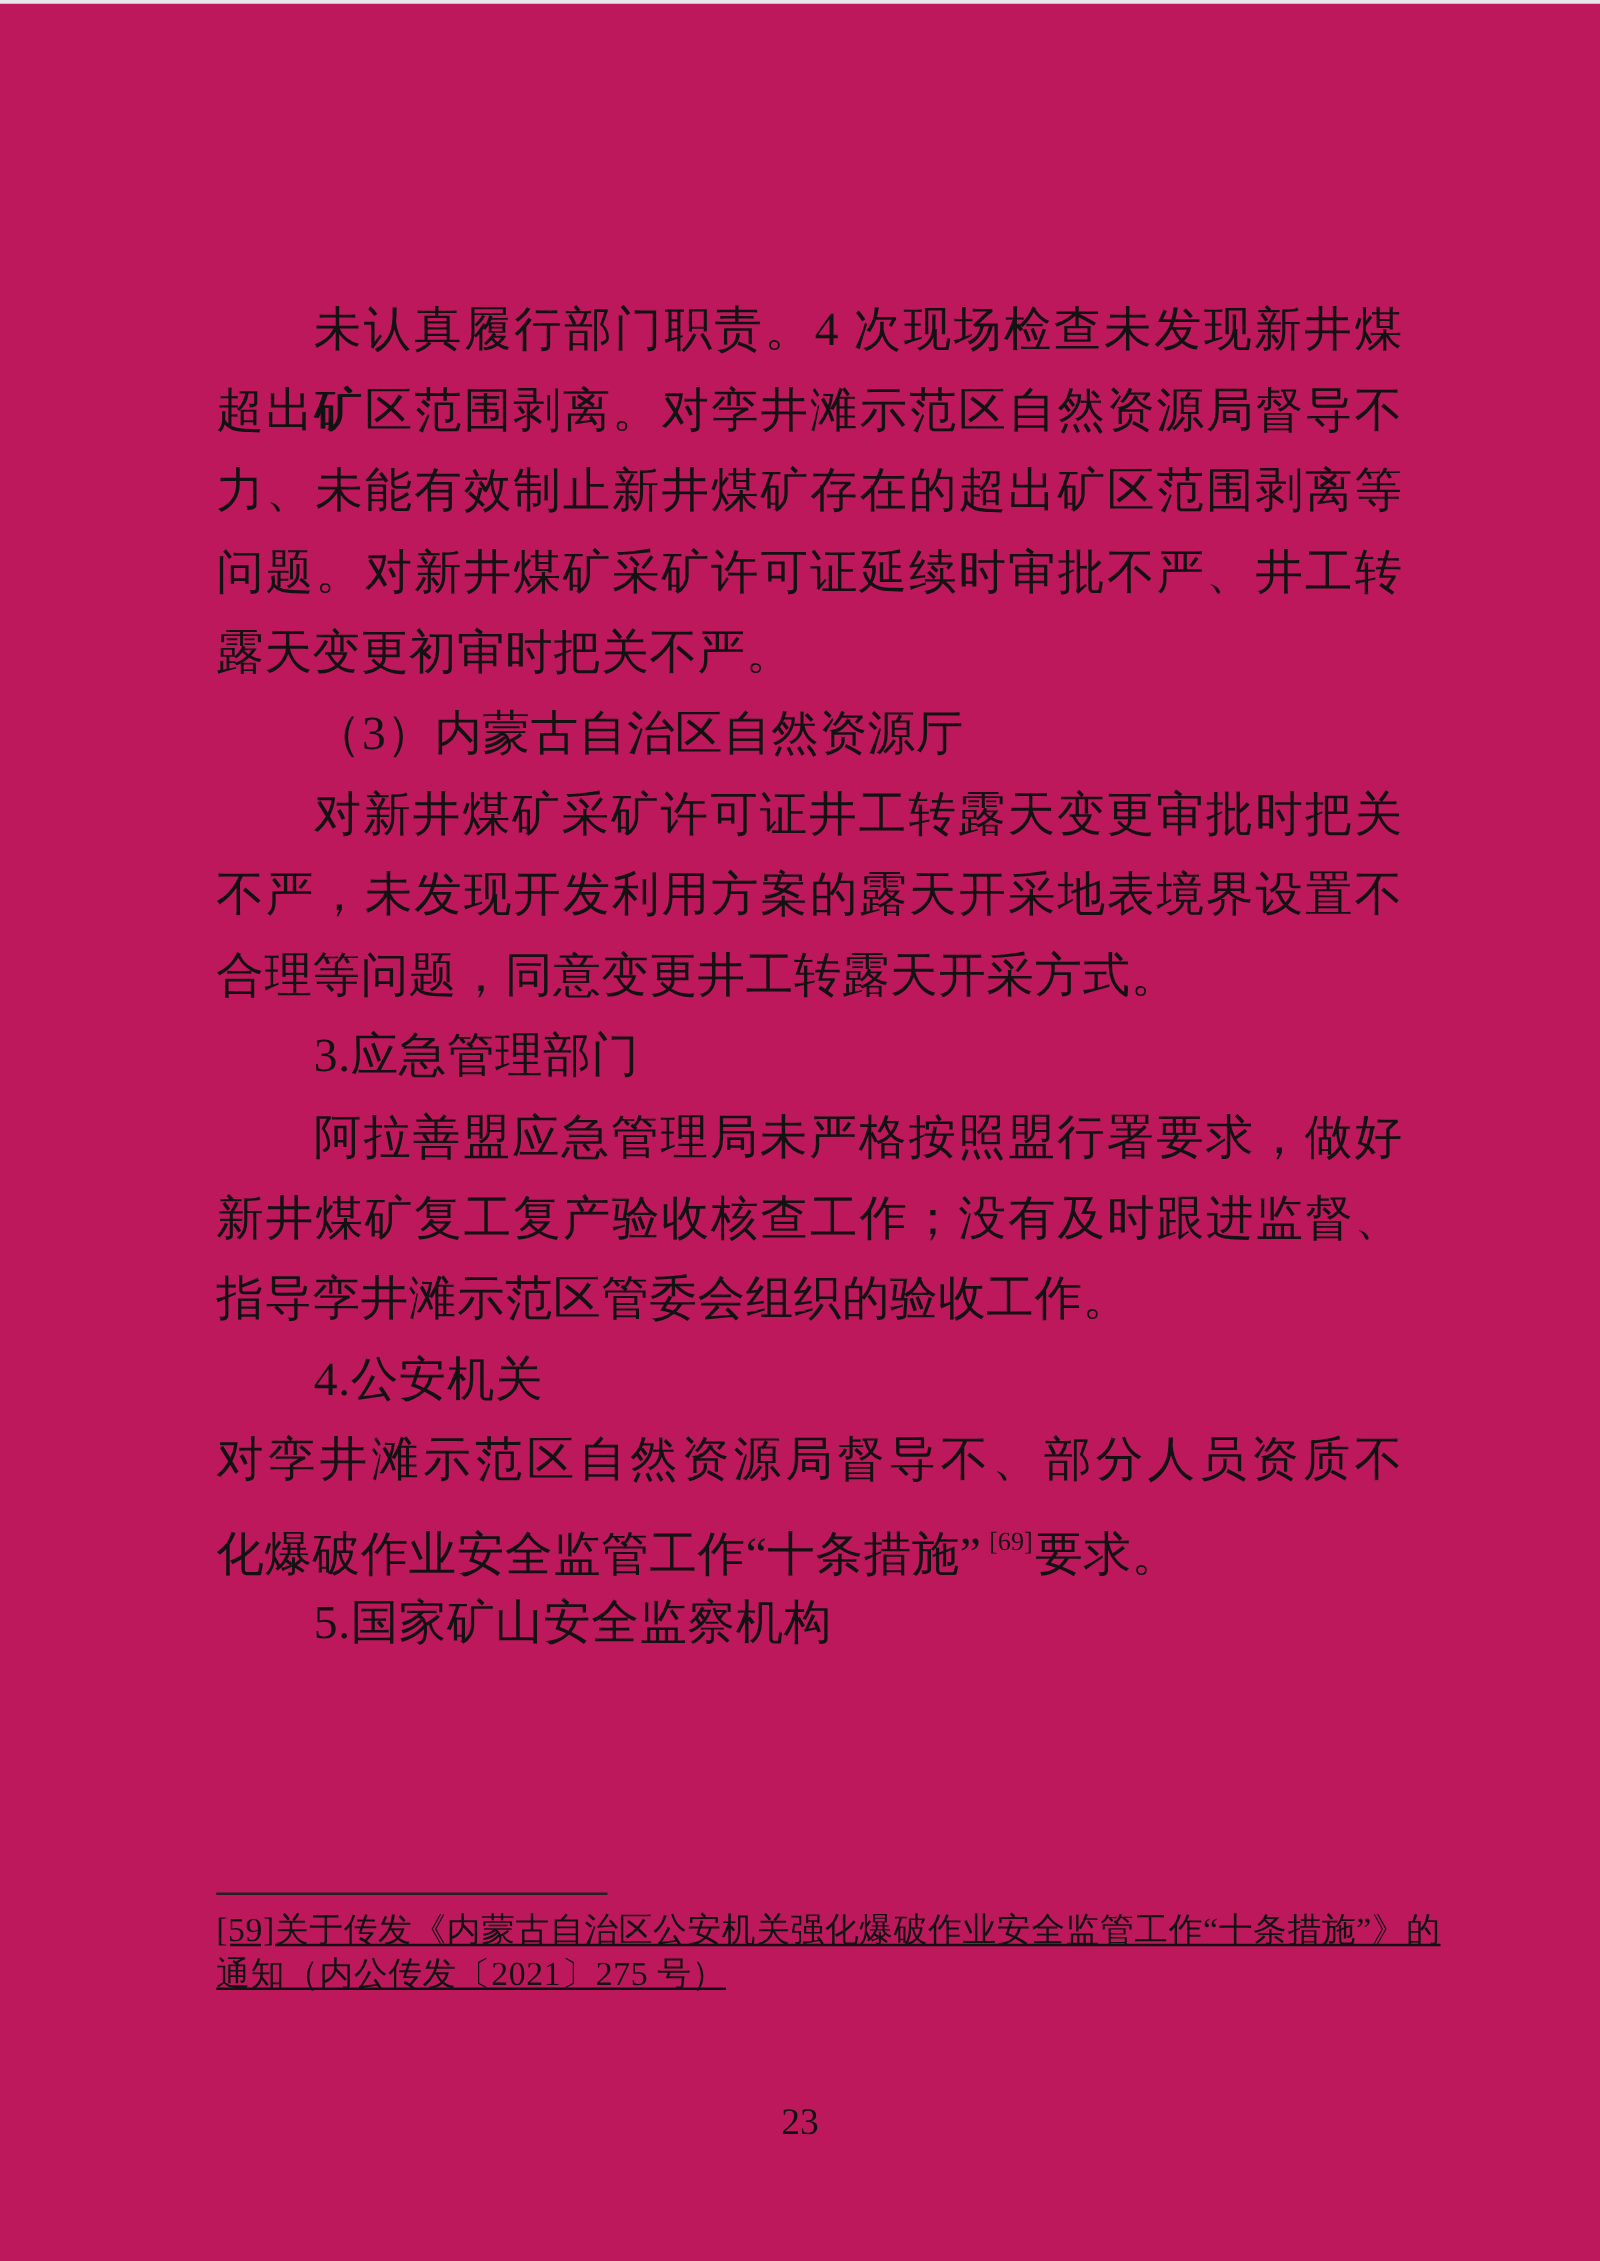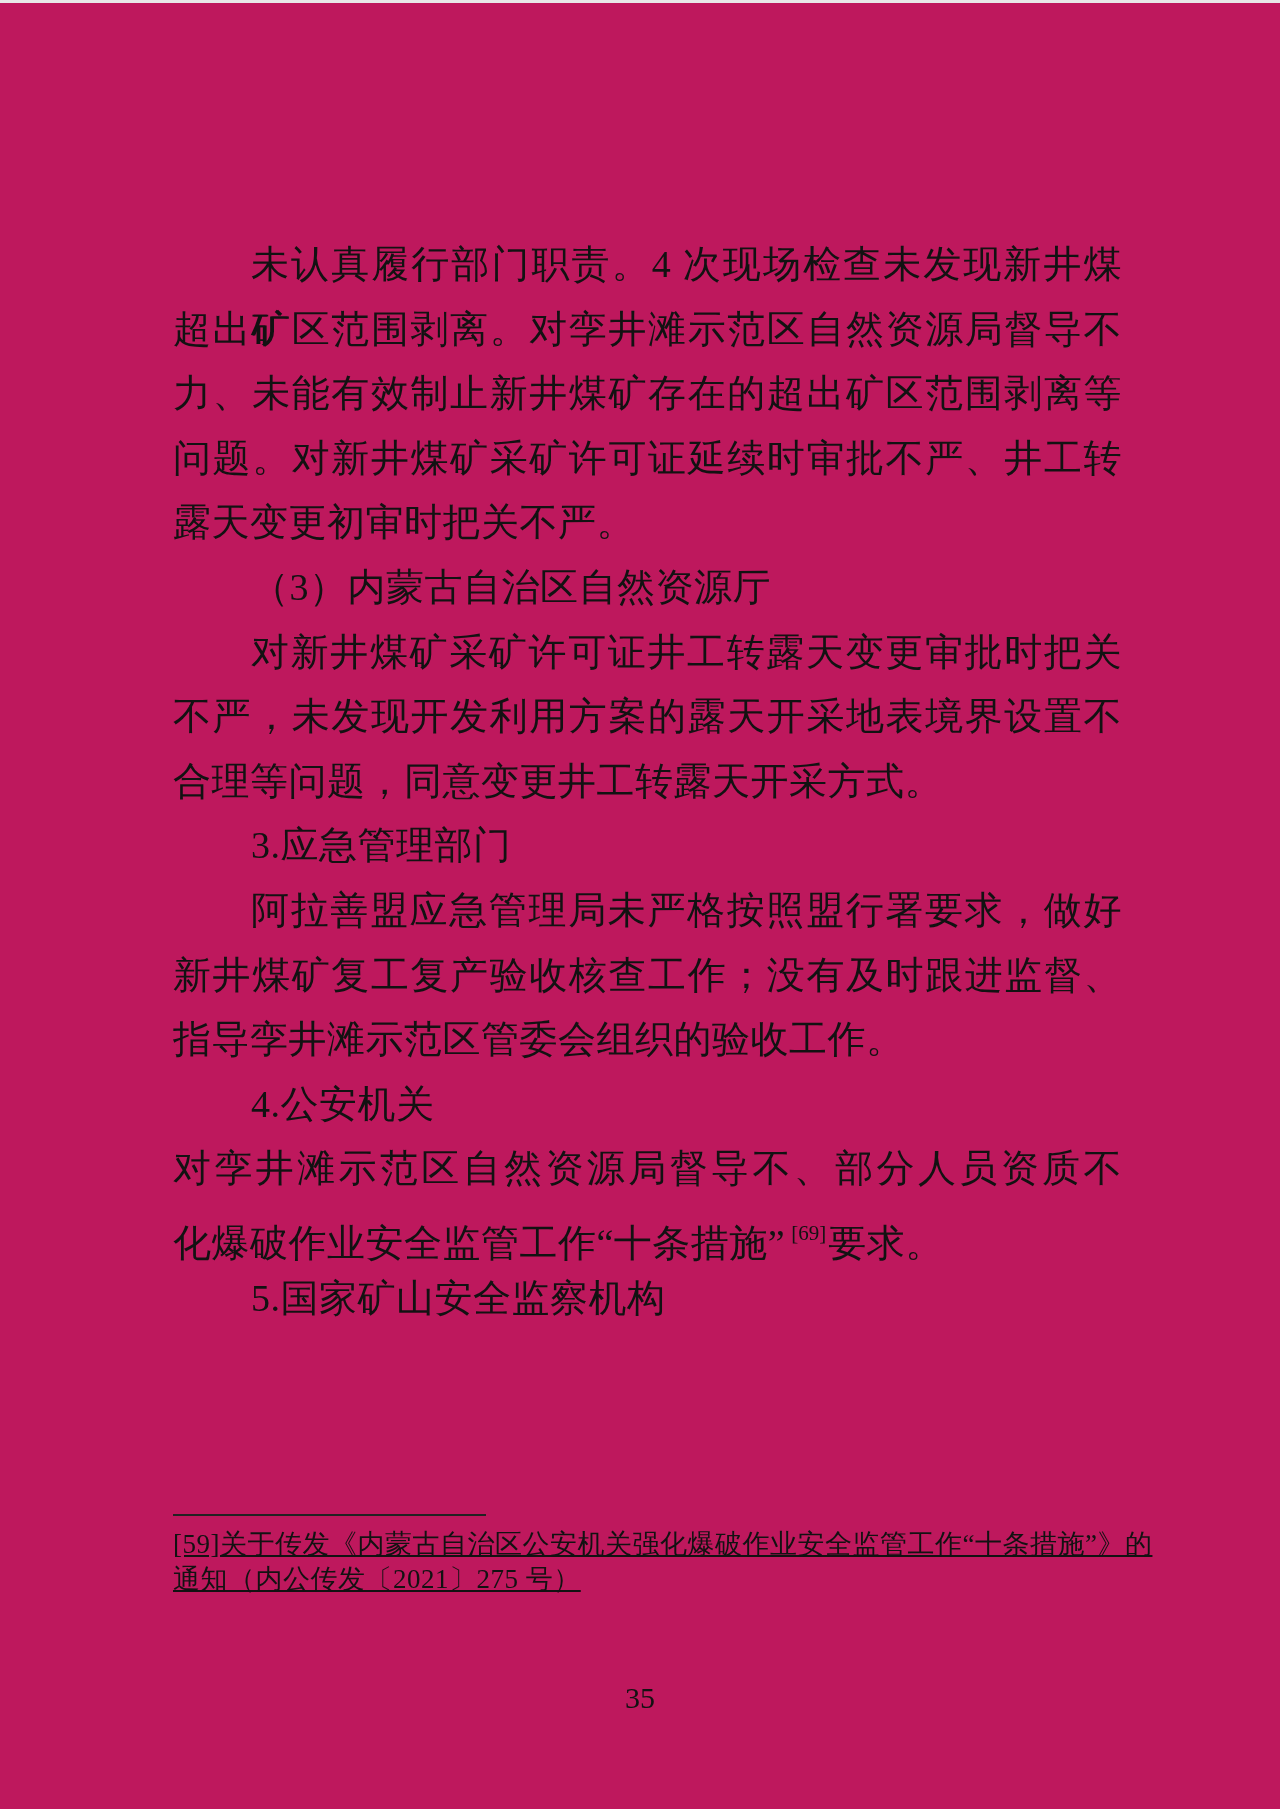--- a/index.html
+++ b/index.html
@@ -94,15 +94,15 @@
     <div class="line indent">5.国家矿山安全监察机构</div>
   </div>
 
   <div class="footnote-sep"></div>
 
   <div class="footnote">
     <div class="fline">[59]关于传发《内蒙古自治区公安机关强化爆破作业安全监管工作“十条措施”》的</div>
     <div class="fline">通知（内公传发〔2021〕275 号）</div>
   </div>
 
-  <div class="page-number">35</div>
+  <div class="page-number">23</div>
 
 </div>
 
 </body></html>

